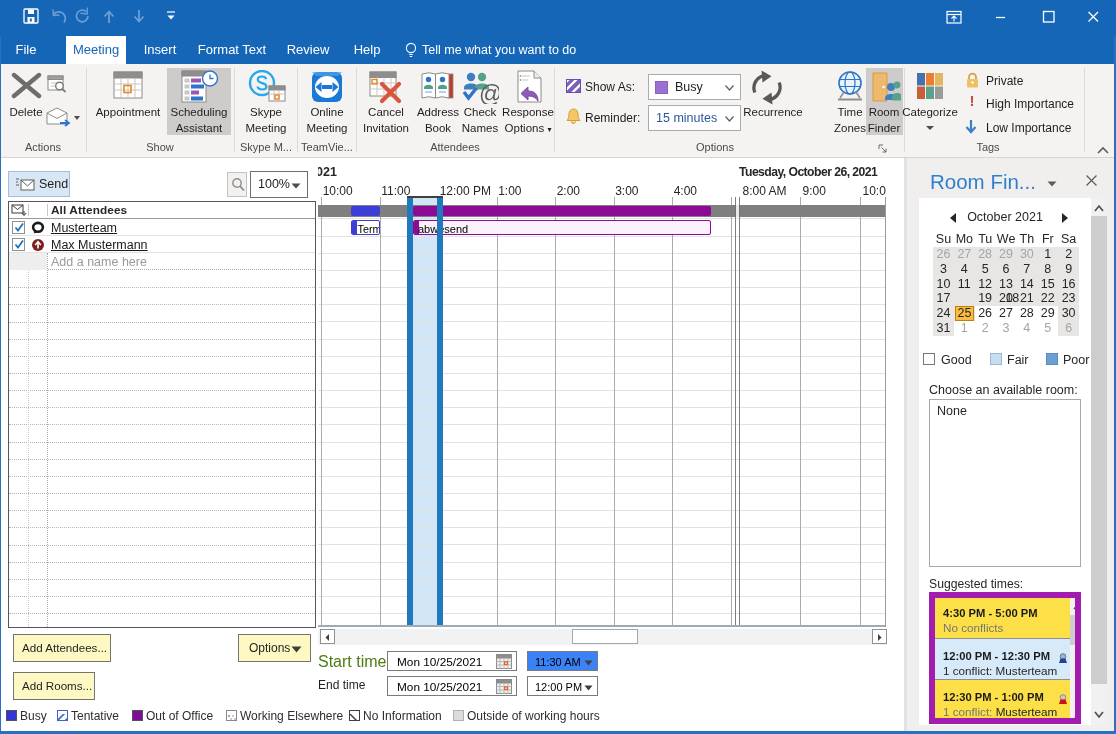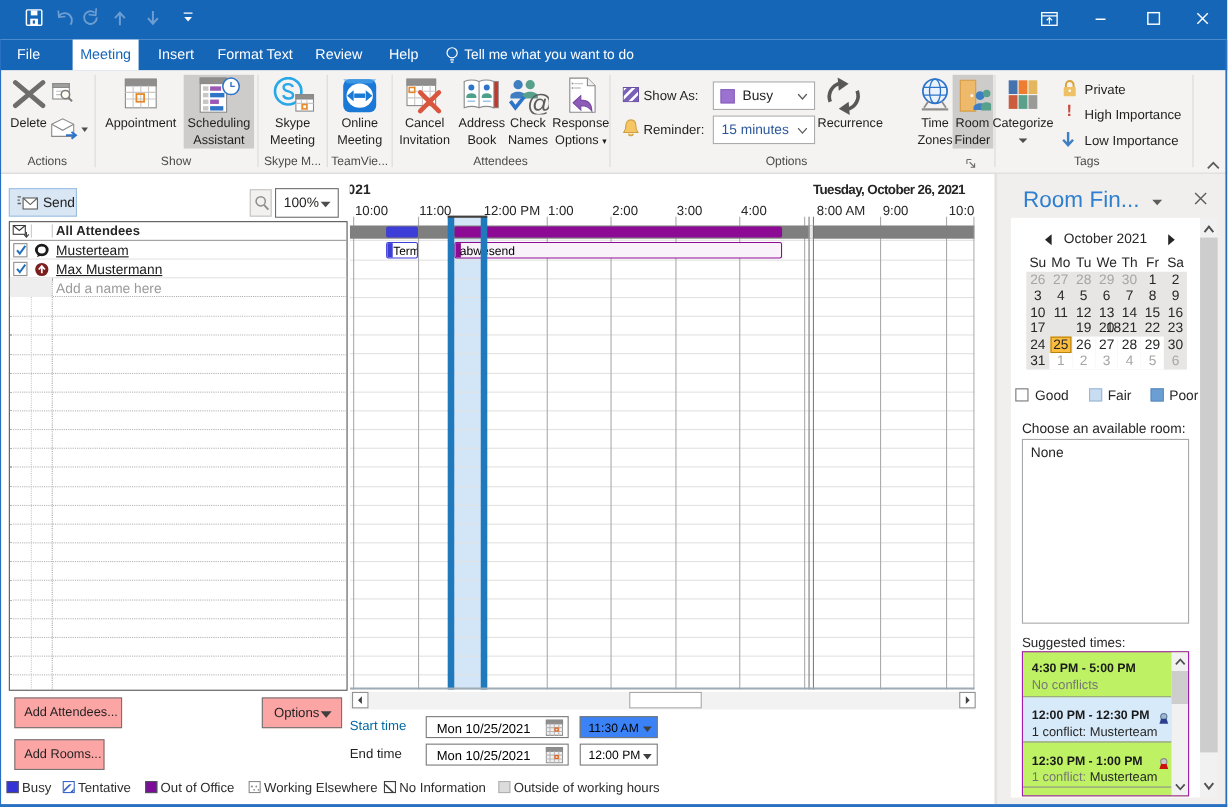--- a/index.html
+++ b/index.html
@@ -5,21 +5,21 @@
 *{margin:0;padding:0;box-sizing:border-box;}
 html,body{width:1116px;height:734px;overflow:hidden;font-family:"Liberation Sans",sans-serif;}
 #win{position:relative;width:1116px;height:734px;background:#fff;overflow:hidden;}
 .abs{position:absolute;}
 #titlebar{left:0;top:0;width:1116px;height:36px;background:#1666b8;}
 #tabrow{left:0;top:36px;width:1116px;height:28px;background:#1666b8;}
 .tab{position:absolute;top:0;height:28px;color:#fff;font-size:13px;line-height:28px;text-align:center;}
 .rsep{position:absolute;top:68px;width:1px;height:84px;background:#dcdad8;}
 .rlabel{position:absolute;top:141px;height:13px;font-size:11px;color:#4b4a48;text-align:center;}
 .rbtnlbl{position:absolute;font-size:11.5px;color:#1f1e1d;text-align:center;line-height:15.5px;white-space:nowrap;}
-.btn{position:absolute;background:#fca5a5;border:1px solid #747474;font-size:12px;color:#1f1f1f;white-space:nowrap;overflow:hidden;}
+.btn{position:absolute;background:#fef9c3;border:1px solid #747474;font-size:12px;color:#1f1f1f;white-space:nowrap;overflow:hidden;}
 </style>
 </head>
 <body>
 <div id="win">
 
 <div class="abs" id="titlebar"></div>
 <svg class="abs" style="left:20px;top:6px" width="160" height="24" viewBox="0 0 160 24">
 
  <g stroke="#fff" fill="none" stroke-width="1.3">
   <rect x="4" y="3" width="14" height="14" rx="1"></rect>
@@ -486,21 +486,21 @@
         </g>
         <rect x="8.6" y="7.9" width="2.8" height="2.6" fill="none" stroke="#e8641b" stroke-width="1.2"></rect>
       </svg>
     </div>
     <div class="abs" style="left:527px;top:676px;width:71px;height:20px;background:#fff;border:1px solid #7a7a7a;">
       <div class="abs" style="left:7px;top:4px;font-size:11px;color:#000;">12:00 PM</div>
       <svg style="position:absolute;right:4px;top:8px" width="9" height="6" viewBox="0 0 9 6">
         <path d="M0.5 0.5 h8 L4.5 5.5 Z" fill="#3f3f3f"></path>
       </svg>
     </div>
-    <div class="abs" style="left:318px;top:653px;font-size:12px;color:#0369a1;">Start time</div>
+    <div class="abs" style="left:318px;top:653px;font-size:16px;color:#4d7c0f;">Start time</div>
     <div class="abs" style="left:318px;top:678px;font-size:12px;color:#1f1f1f;">End time</div>
     <div class="abs" style="left:6px;top:710px;width:11px;height:11px;background:#3434d6;border:1px solid #52525e;"></div>
     <div class="abs" style="left:20px;top:709px;font-size:12px;color:#2d2d2d;">Busy</div>
     <div class="abs" style="left:57px;top:710px;width:11px;height:11px;background:#fff;border:1px solid #3d64c8;overflow:hidden;"><svg width="11" height="11" viewBox="0 0 11 11">
         <path d="M-2 8 L8 -2 M0 14 L14 0 M6 14 L16 4" stroke="#3d64c8" stroke-width="1.6"></path>
       </svg></div>
     <div class="abs" style="left:71px;top:709px;font-size:12px;color:#2d2d2d;">Tentative</div>
     <div class="abs" style="left:132px;top:710px;width:11px;height:11px;background:#7d0c99;border:1px solid #52525e;"></div>
     <div class="abs" style="left:146px;top:709px;font-size:12px;color:#2d2d2d;">Out of Office</div>
     <div class="abs" style="left:226px;top:710px;width:11px;height:11px;background:#fff;border:1px solid #8a8a8a;overflow:hidden;"><svg width="11" height="11" viewBox="0 0 11 11">
@@ -593,21 +593,21 @@
       <div class="abs" style="left:34px;top:195px;font-size:12.5px;color:#262626;">Good</div>
       <div class="abs" style="left:83px;top:195px;width:12px;height:12px;background:#c9ddf2;border:1px solid #9ab7d6;"></div>
       <div class="abs" style="left:100px;top:195px;font-size:12.5px;color:#262626;">Fair</div>
       <div class="abs" style="left:139px;top:195px;width:12px;height:12px;background:#6b9fd4;border:1px solid #5c8bbd;"></div>
       <div class="abs" style="left:156px;top:195px;font-size:12.5px;color:#262626;">Poor</div>
       <div class="abs" style="left:22px;top:225px;font-size:12.5px;color:#262626;white-space:nowrap;">Choose an available room:</div>
       <div class="abs" style="left:22px;top:241px;width:152px;height:168px;background:#fff;border:1px solid #a9a9a9;">
         <div class="abs" style="left:7px;top:4px;font-size:12.5px;color:#262626;">None</div>
       </div>
       <div class="abs" style="left:22px;top:419px;font-size:12.2px;color:#262626;white-space:nowrap;">Suggested times:</div>
-      <div class="abs" style="left:22px;top:434px;width:152px;height:132px;background:#bef264;border:1px solid #a21caf;overflow:hidden;">
+      <div class="abs" style="left:22px;top:434px;width:152px;height:132px;background:#fde047;border:6px solid #a21caf;overflow:hidden;">
         <div class="abs" style="left:8px;top:9px;font-size:11.2px;font-weight:bold;color:#1a1a1a;white-space:nowrap;">4:30 PM - 5:00 PM</div>
         <div class="abs" style="left:8px;top:23px;font-size:11.7px;color:#767676;">No conflicts</div>
         <div class="abs" style="left:0;top:40px;width:135px;height:1px;background:#8f8f8f;"></div>
         <div class="abs" style="left:0;top:41px;width:135px;height:40px;background:#d7eaf9;"></div>
         <div class="abs" style="left:8px;top:52px;font-size:11.2px;font-weight:bold;color:#1a1a1a;white-space:nowrap;">12:00 PM - 12:30 PM</div>
         <div class="abs" style="left:8px;top:66px;font-size:11.7px;color:#262626;white-space:nowrap;">1 conflict: Musterteam</div>
         <svg class="abs" style="left:123px;top:55px" width="10" height="11" viewBox="0 0 10 11">
           <circle cx="5" cy="3.5" r="2.8" fill="#9fb6cc" stroke="#5a7a9a"></circle>
           <path d="M2.5 5.5 h5 l1.5 4.5 h-8 Z" fill="#2c3f8f"></path>
         </svg>

